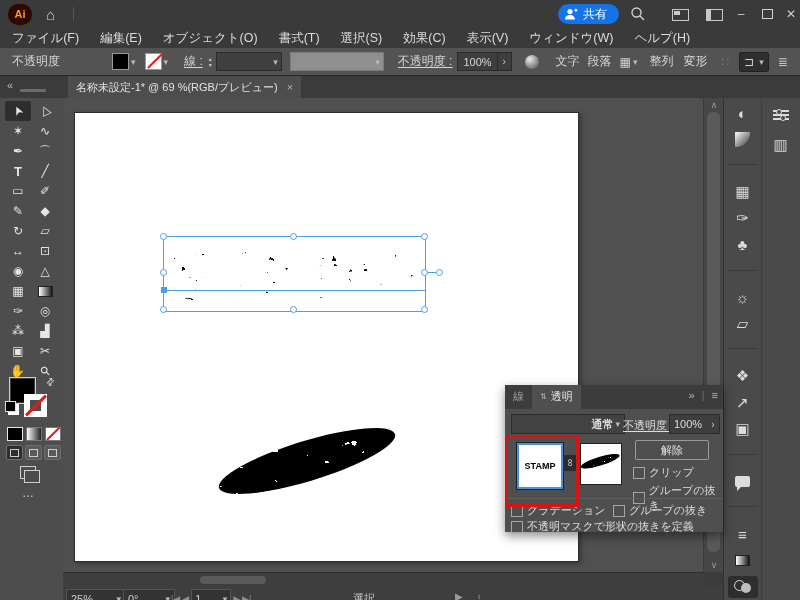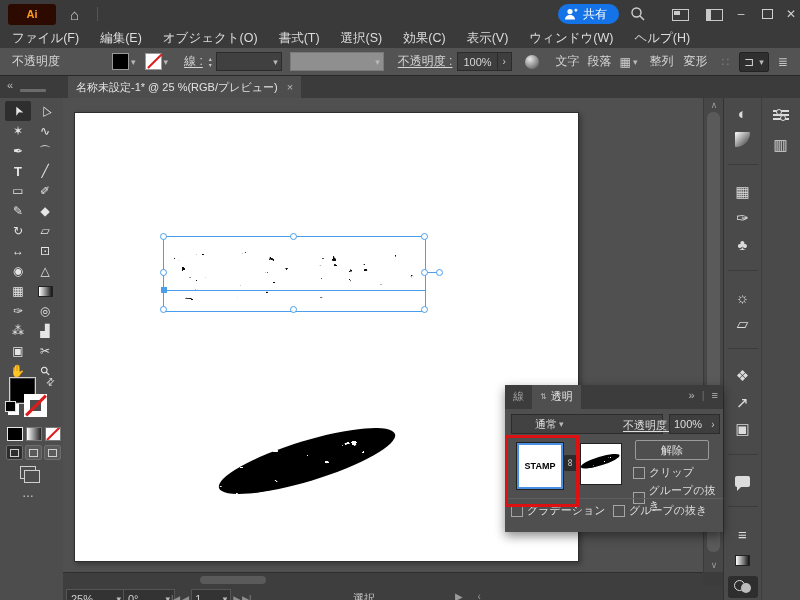--- a/index.html
+++ b/index.html
@@ -2,21 +2,21 @@
 <html style="--selection-blue: #4C9EEA; --annotation-red: #DD1111; --share-blue: #1473E6; --artboard-white: #FFFFFF;"><head>
 <meta charset="utf-8">
 <style>
   html,body{margin:0;padding:0;background:#262626;}
   #app{position:relative;width:800px;height:600px;overflow:hidden;background:#3c3c3c;
        font-family:"Liberation Sans","DejaVu Sans",sans-serif;color:#d8d8d8;
        -webkit-font-smoothing:antialiased;}
   .abs{position:absolute;}
   
   .titlebar{left:0;top:0;width:800px;height:28px;background:#3a3a3a;display:flex;align-items:center;}
-  .ai-logo{width:48px;height:21px;margin-left:8px;background:#2d0a00;border-radius:3px;
+  .ai-logo{width:24px;height:21px;margin-left:8px;background:#2d0a00;border-radius:10px;
            color:#ff9a1e;font-size:11px;font-weight:bold;display:flex;align-items:center;justify-content:center;}
   .home{margin-left:14px;font-size:15px;color:#d0d0d0;}
   .tb-sep{width:1px;height:14px;background:#555;margin-left:18px;}
   .share-pill{position:absolute;left:558px;top:4px;height:20px;padding:0 12px 0 6px;border-radius:11px;
               background:#1473e6;color:#fff;font-size:12px;display:flex;align-items:center;gap:5px;}
   .share-pill svg{display:block;}
   .tb-search{position:absolute;left:630px;top:6px;}
   .ws-icon1{position:absolute;left:672px;top:9px;width:15px;height:10px;border:1px solid #c9c9c9;}
   .ws-icon1 i{display:block;width:6px;height:4px;margin:1px;background:#c9c9c9;}
   .ws-icon2{position:absolute;left:706px;top:9px;width:15px;height:10px;border:1px solid #c9c9c9;}
@@ -118,21 +118,21 @@
   .transp:after{content:"";position:absolute;right:0;bottom:0;width:10px;height:10px;border-radius:50%;background:#bdbdbd;}
   
   .panel{left:505px;top:385px;width:218px;height:147px;background:#4f4f4f;box-shadow:0 4px 10px rgba(0,0,0,.45);z-index:10;}
   .ptabs{position:absolute;left:0;top:0;width:218px;height:24px;background:#3c3c3c;display:flex;align-items:flex-end;font-size:11px;}
   .ptab{padding:4px 8px 5px 8px;color:#9e9e9e;}
   .ptab.on{background:#4f4f4f;color:#e2e2e2;display:flex;gap:4px;align-items:center;}
   .pcycle{font-size:8px;color:#b5b5b5;}
   .ptab-right{position:absolute;right:5px;top:4px;color:#b9b9b9;font-size:11px;display:flex;gap:7px;align-items:center;}
   .pbody{position:absolute;left:0;top:24px;width:218px;height:123px;font-size:11px;color:#dedede;}
   .blend-dd{position:absolute;left:6px;top:5px;width:104px;height:18px;background:#424242;border:1px solid #2c2c2c;
-            display:flex;align-items:center;justify-content:flex-start;padding:0 23px;}
+            display:flex;align-items:center;justify-content:flex-end;padding:0 4px;font-weight:bold;}
   .pop-label{position:absolute;left:118px;top:9px;}
   .pop-val{position:absolute;left:164px;top:5px;width:36px;height:18px;background:#3e3e3e;border:1px solid #2c2c2c;display:flex;align-items:center;padding:0 4px;}
   .pop-next{position:absolute;left:202px;top:5px;width:12px;height:18px;background:#3e3e3e;border:1px solid #2c2c2c;border-left:none;display:flex;align-items:center;justify-content:center;color:#c9c9c9;font-size:10px;}
   .thumb1{position:absolute;left:12px;top:34px;width:42px;height:42px;background:#fff;border:2px solid #4a90e2;box-shadow:0 0 0 1px #222;
           display:flex;align-items:center;justify-content:center;color:#000;font-weight:bold;font-size:9px;letter-spacing:0;}
   .linkico{position:absolute;left:58px;top:46px;width:15px;height:16px;background:#2c2c2c;border-radius:3px;color:#d6d6d6;
            display:flex;align-items:center;justify-content:center;}
   .linkico span{display:inline-block;transform:rotate(90deg);font-size:11px;}
   .thumb2{position:absolute;left:76px;top:35px;width:40px;height:40px;background:#fff;box-shadow:0 0 0 1px #222;overflow:hidden;}
   .release{position:absolute;left:130px;top:31px;width:72px;height:18px;border:1px solid #9a9a9a;border-radius:2px;
@@ -248,21 +248,21 @@
         <span class="chev">▾</span>
     </span>
     <span class="cb-gap" style="width:9px"></span>
     <span style="color:#c5c5c5">≣</span>
   </div>
 
   <div class="abs tabrow">
     <span class="collapse-l">«</span>
     <span class="tool-handle"></span>
     <div class="doc-tab">
-      <span>名称未設定-1* @ 25 %(RGB/プレビュー)</span>
+      <span>名称未設定-1* @ 69 %(RGB/プレビュー)</span>
       <span class="x">×</span>
     </div>
   </div>
 
   <div class="abs toolbar">
     <div class="tools">
 
     <span class="tool active">
           <span class="g rotA">➤</span>
         </span>
@@ -550,20 +550,24 @@
         </label>
       <div class="pdiv"></div>
       <label class="cb cb3">
           <i></i>
           <span>グラデーション</span>
         </label>
       <label class="cb cb4">
           <i></i>
           <span>グループの抜き</span>
         </label>
+      <label class="cb cb5">
+          <i></i>
+          <span>不透明マスクで形状の抜きを定義</span>
+        </label>
     </div>
   </div>
 
   <div class="abs redbox"></div>
 
   <div class="abs statusbar">
     <span class="sb-dd sb-zoom">
       <span>25%</span>
         <span class="chev">▾</span>
     </span>

